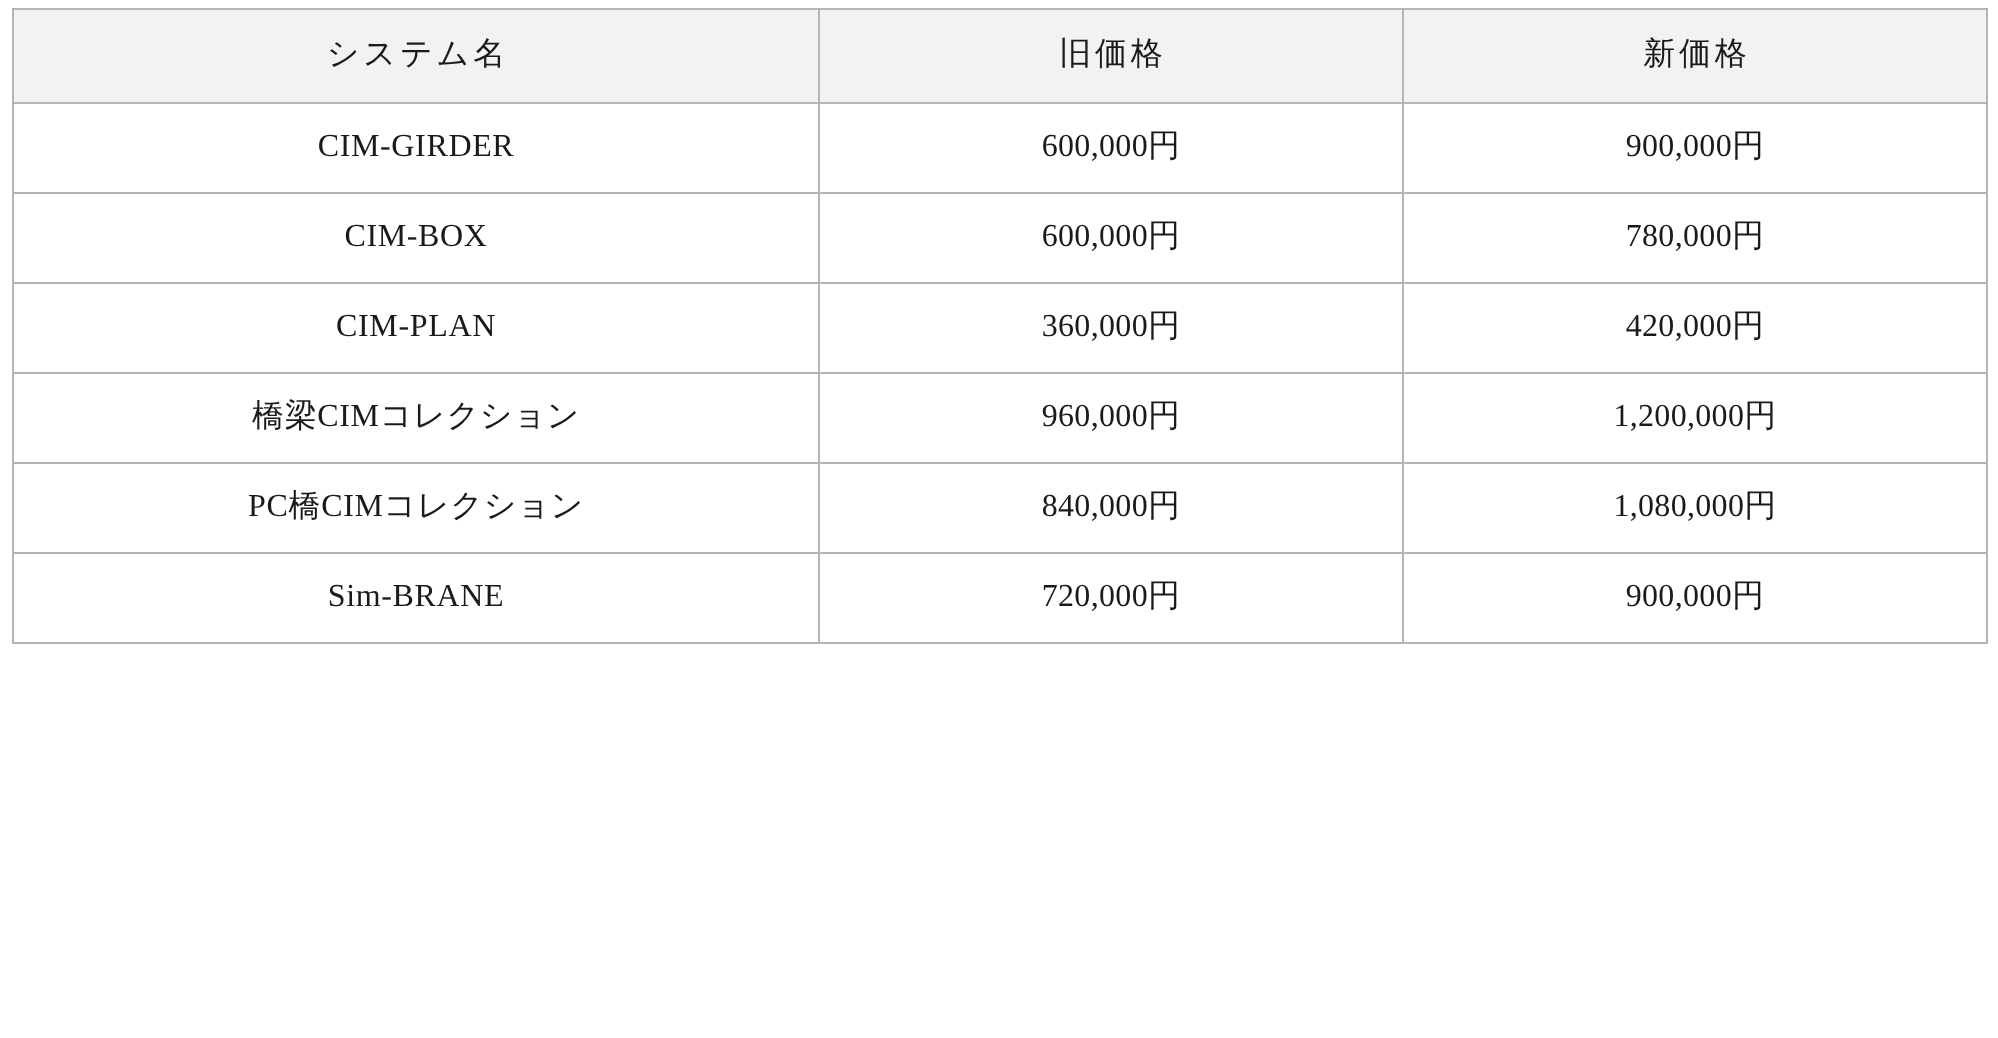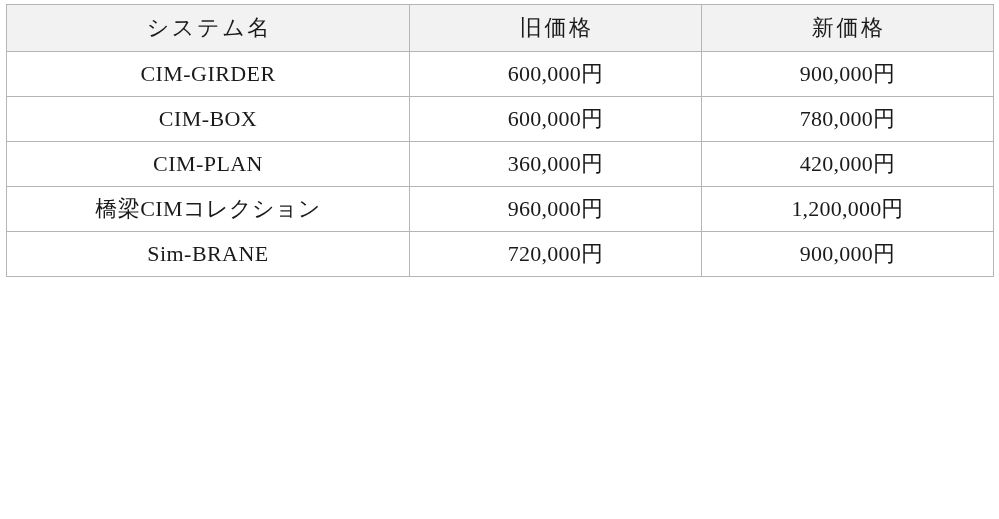--- a/index.html
+++ b/index.html
@@ -18,21 +18,21 @@
     width: 999px;
     height: 519px;
     box-sizing: border-box;
     padding: 4px 6px 6px 6px;
     background: #ffffff;
   }
   table.price-table {
     width: 987px;
     border-collapse: collapse;
     table-layout: fixed;
-    font-size: 22px;
+    font-size: 16px;
   }
   table.price-table col.c-name  { width: 403px; }
   table.price-table col.c-old   { width: 292px; }
   table.price-table col.c-new   { width: 292px; }
 
   table.price-table th,
   table.price-table td {
     border: 1px solid #b5b5b5;
     height: 44px;
     line-height: 44px;
@@ -91,19 +91,24 @@
         <td class="name">CIM-PLAN</td>
         <td class="num">360,000円</td>
         <td class="num">420,000円</td>
       </tr>
       <tr>
         <td class="name">橋梁CIMコレクション</td>
         <td class="num">960,000円</td>
         <td class="num">1,200,000円</td>
       </tr>
       <tr>
+        <td class="name">PC橋CIMコレクション</td>
+        <td class="num">840,000円</td>
+        <td class="num">1,080,000円</td>
+      </tr>
+      <tr>
         <td class="name">Sim-BRANE</td>
         <td class="num">720,000円</td>
         <td class="num">900,000円</td>
       </tr>
     </tbody>
   </table>
 </div>
 
 </body></html>

